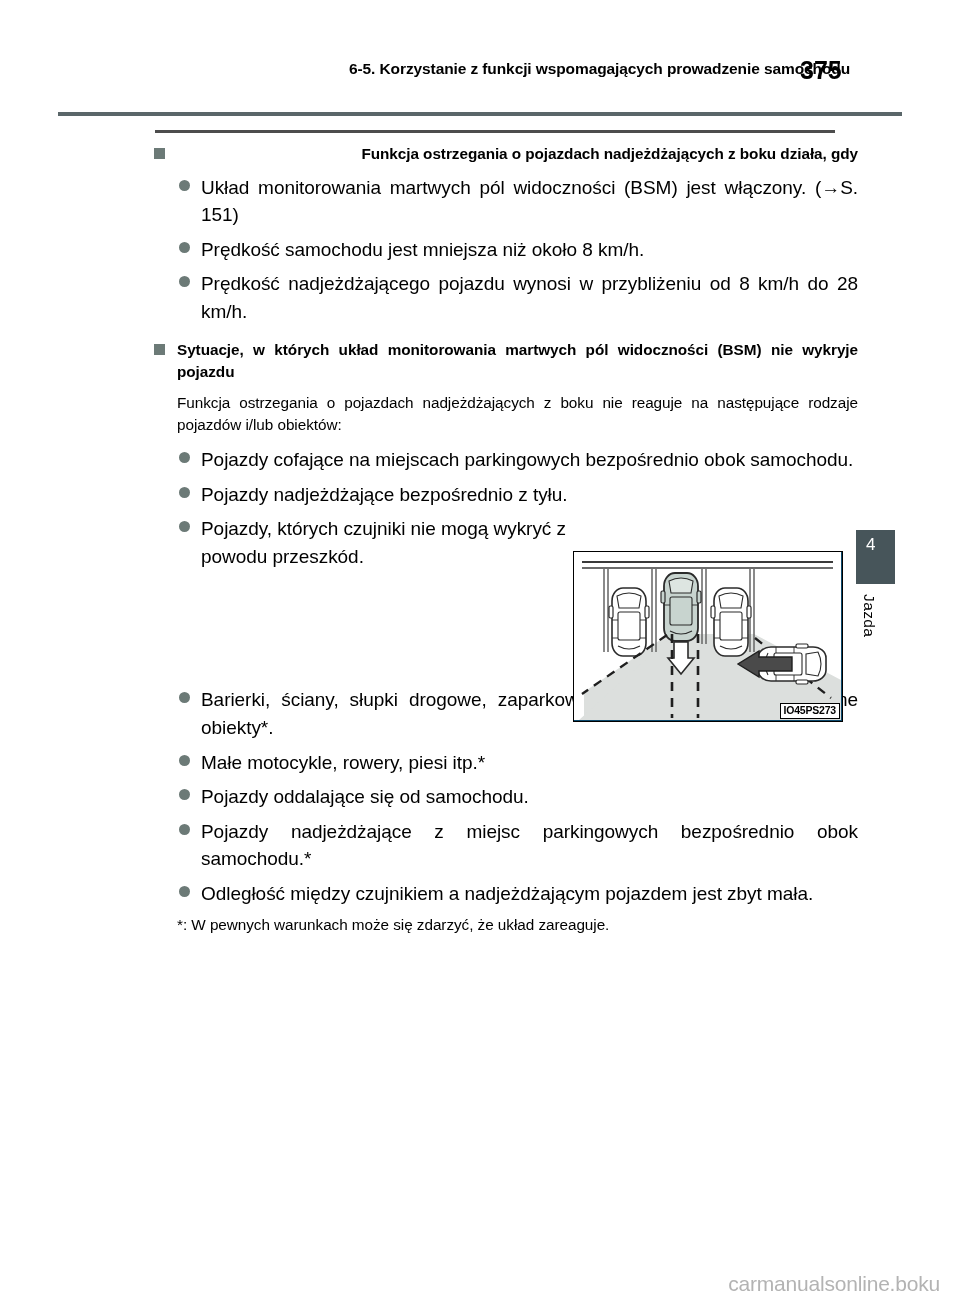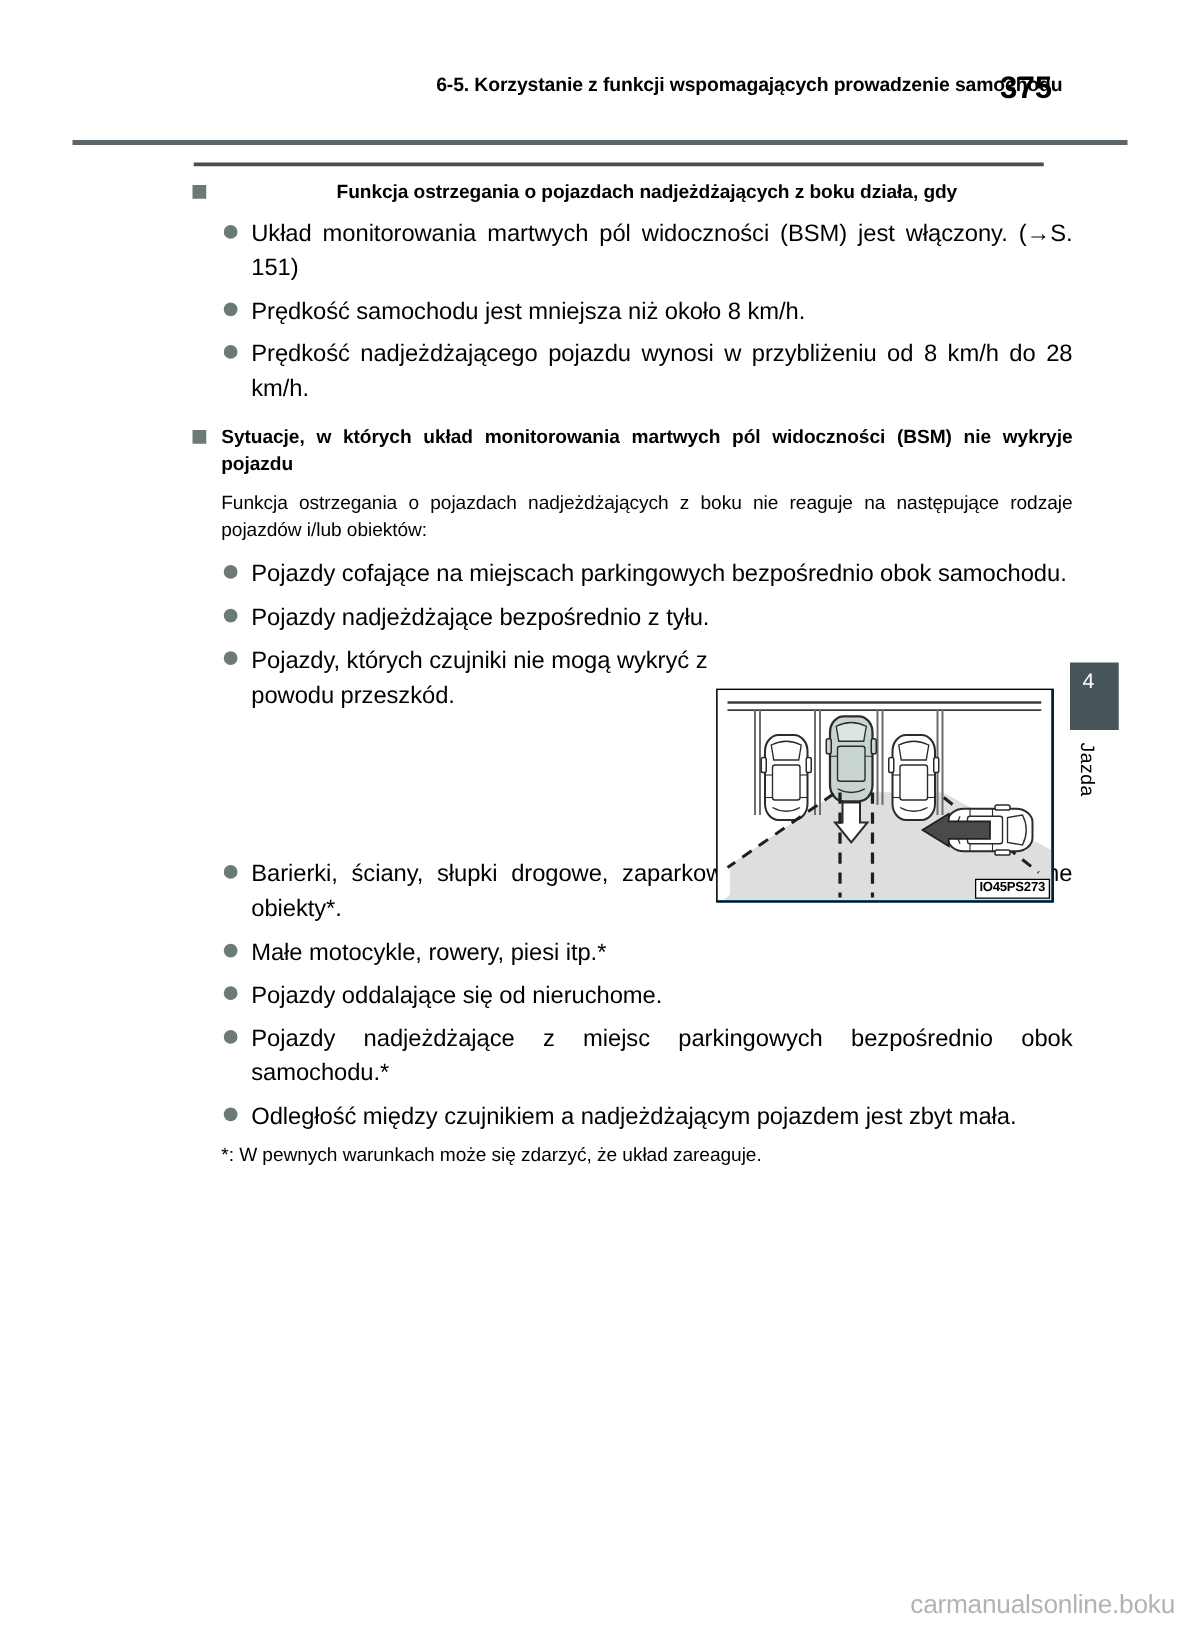--- a/index.html
+++ b/index.html
@@ -81,21 +81,21 @@
     height: 11px;
     background: #6c7a77;
   }
   .sect-text {
     font-size: 15.3px;
     font-weight: bold;
     line-height: 1.42;
     text-align: justify;
     letter-spacing: -0.05px;
   }
-  .sect-text.nojust { text-align: center; }
+  .sect-text.nojust { text-align: right; }
 
   
   .blist { margin: 0; padding: 0; list-style: none; }
   .bitem {
     position: relative;
     padding-left: 49px;
     margin-bottom: 7px;
     font-size: 19px;
     line-height: 1.45;
     text-align: justify;
@@ -258,21 +258,21 @@
     <li class="bitem">
       <span class="dot"></span>
       <span>Barierki, ściany, słupki drogowe, zaparkowane pojazdy i inne nieruchome obiekty*.</span>
     </li>
     <li class="bitem nojust">
       <span class="dot"></span>
       <span>Małe motocykle, rowery, piesi itp.*</span>
     </li>
     <li class="bitem nojust">
       <span class="dot"></span>
-      <span>Pojazdy oddalające się od nieruchome.</span>
+      <span>Pojazdy oddalające się od samochodu.</span>
     </li>
     <li class="bitem">
       <span class="dot"></span>
       <span>Pojazdy nadjeżdżające z miejsc parkingowych bezpośrednio obok samochodu.*</span>
     </li>
     <li class="bitem nojust">
       <span class="dot"></span>
       <span>Odległość między czujnikiem a nadjeżdżającym pojazdem jest zbyt mała.</span>
     </li>
   </ul>

